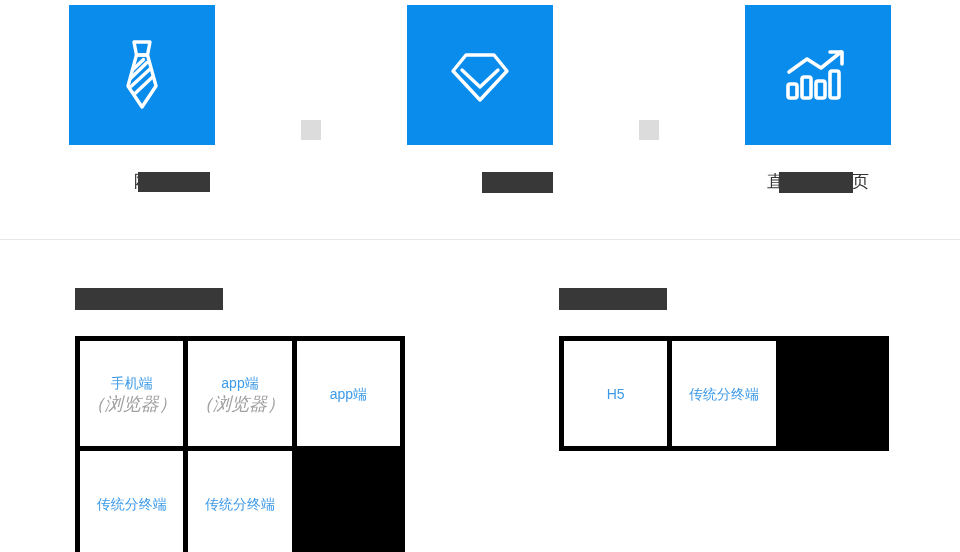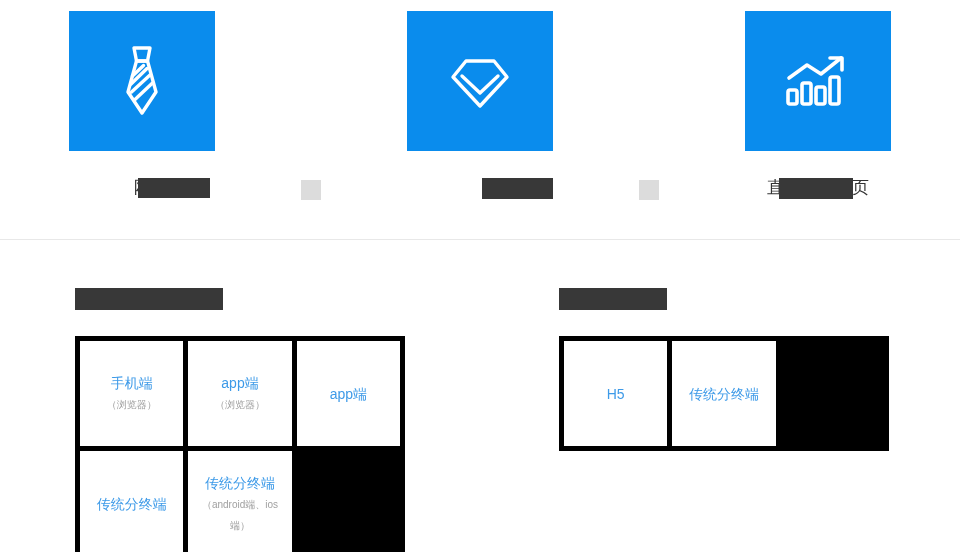--- a/index.html
+++ b/index.html
@@ -23,21 +23,21 @@
     box-sizing: border-box;
   }
 
   .top-row {
     position: absolute;
     left: 0;
     top: 0;
     width: 960px;
     height: 200px;
     display: flex;
-    align-items: flex-end;
+    align-items: center;
     justify-content: center;
     gap: 40px;
   }
 
   .feature-block {
     width: 146px;
     display: flex;
     flex-direction: column;
     align-items: center;
   }
@@ -153,23 +153,24 @@
     text-align: center;
     padding: 0 4px;
     box-sizing: border-box;
   }
   .cell .main {
     font-size: 14px;
     line-height: 22px;
     color: #3d9ae8;
   }
   .cell .sub {
-    font-size: 10px;
+    font-size: 18px;
     line-height: 21px;
     color: #a0a0a0;
+    font-style: italic;
   }
 </style>
 </head>
 <body>
 
 <div class="top-section">
   <div class="top-row">
 
     <div class="feature-block">
       <div class="feature-tile">
@@ -255,21 +256,20 @@
       <div class="cell">
         <span class="main">app端</span>
 
       </div>
       <div class="cell">
         <span class="main">传统分终端</span>
 
       </div>
       <div class="cell">
         <span class="main">传统分终端</span>
-        <span class="sub">（android端、ios端）</span>
       </div>
     </div>
   </div>
 
   <div class="col col-right">
     <div class="section-title title-right">
       <span class="redact"></span>
       <span>展</span>
     </div>
 

